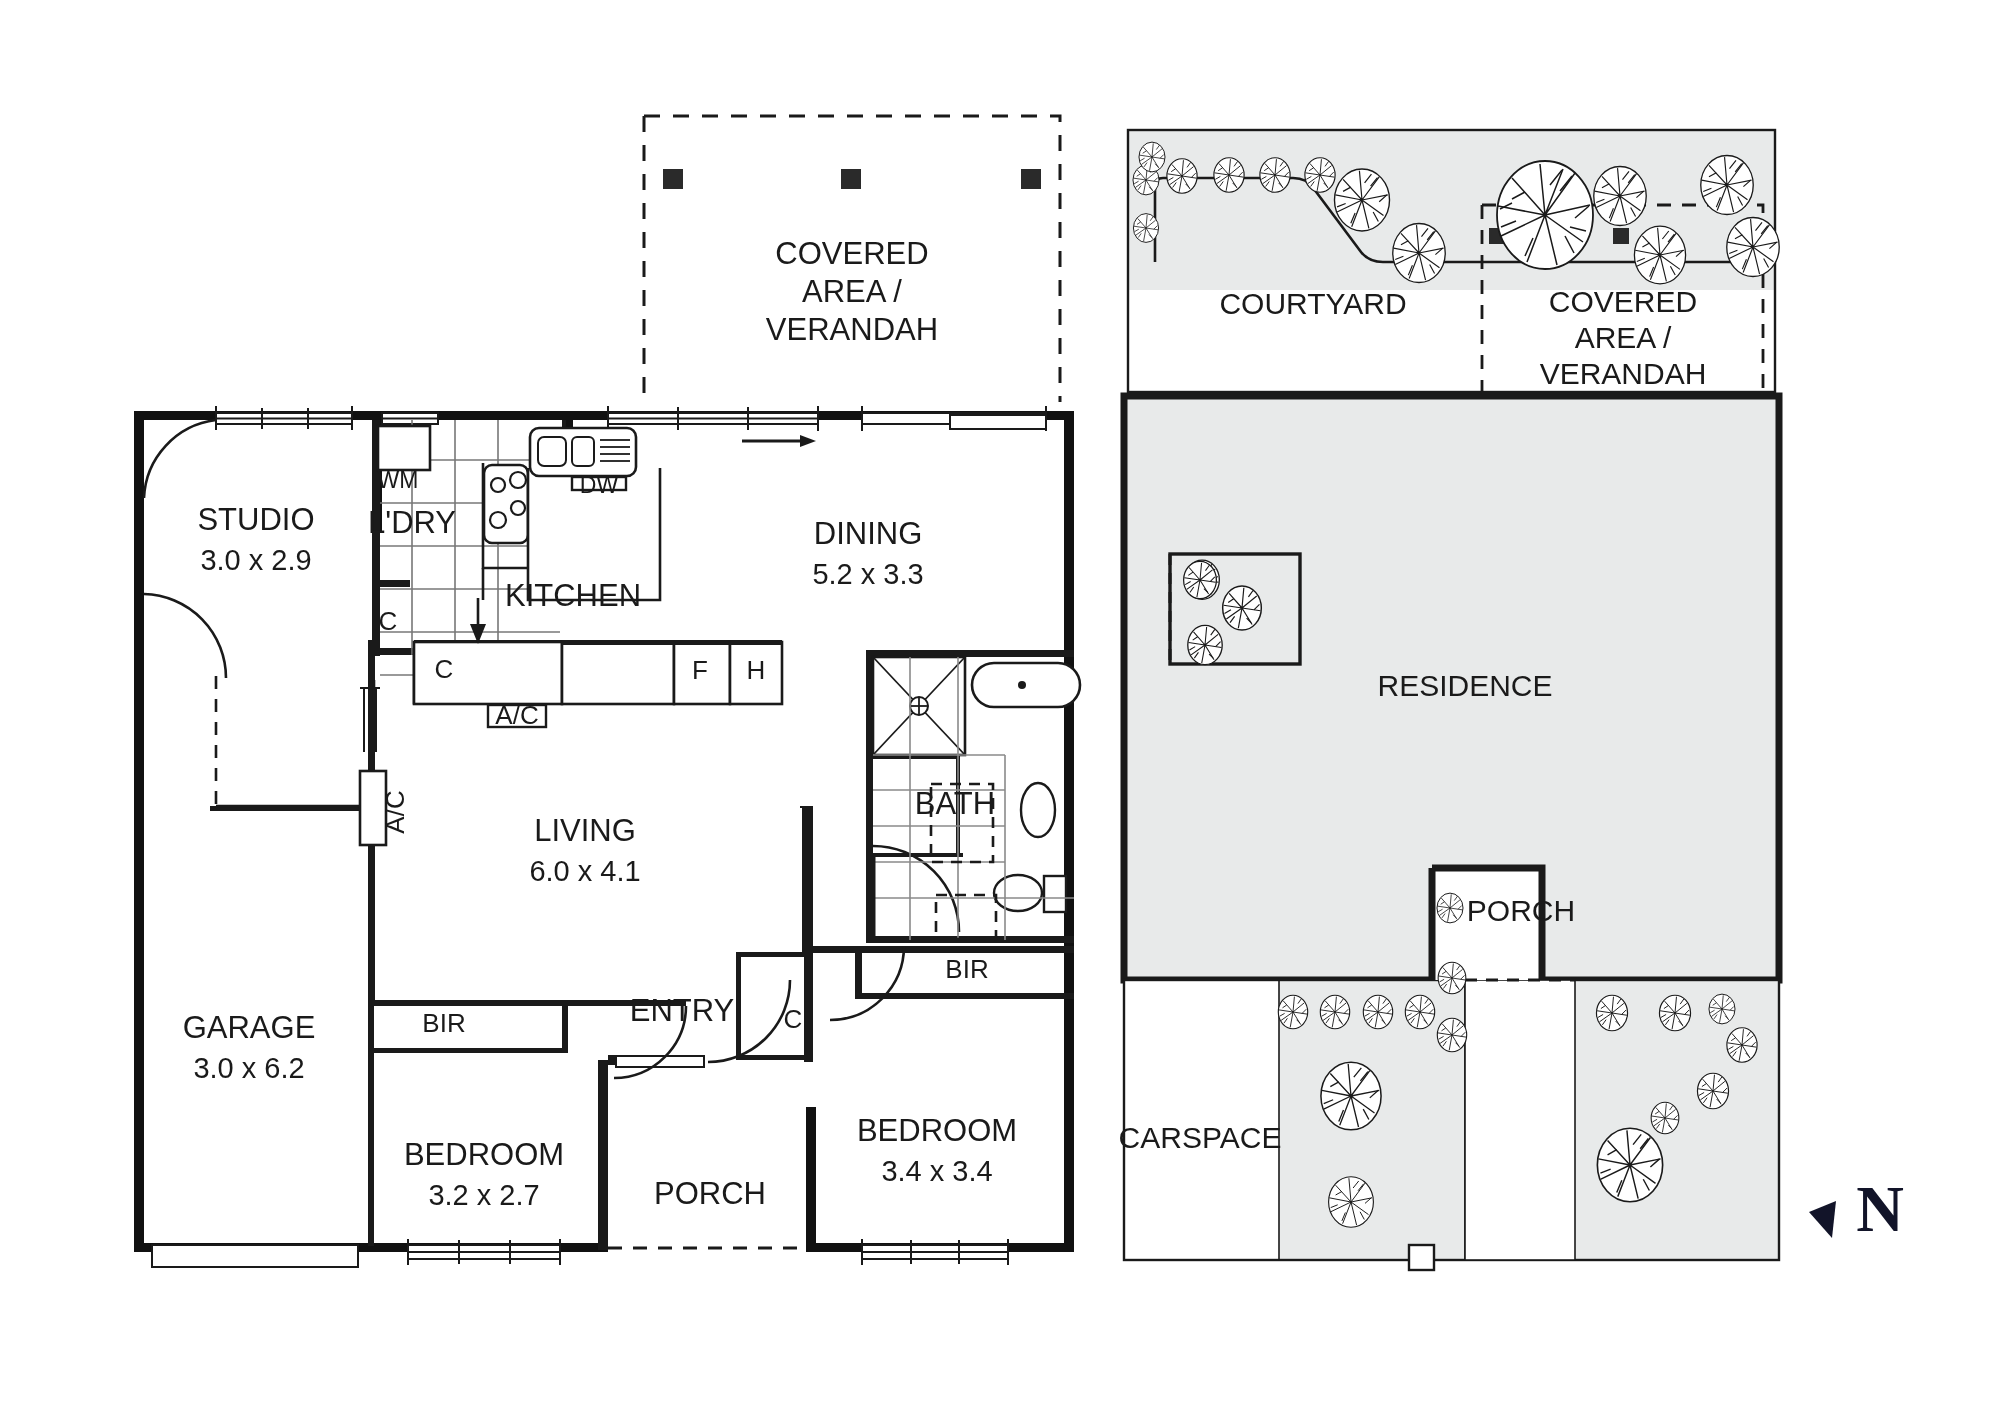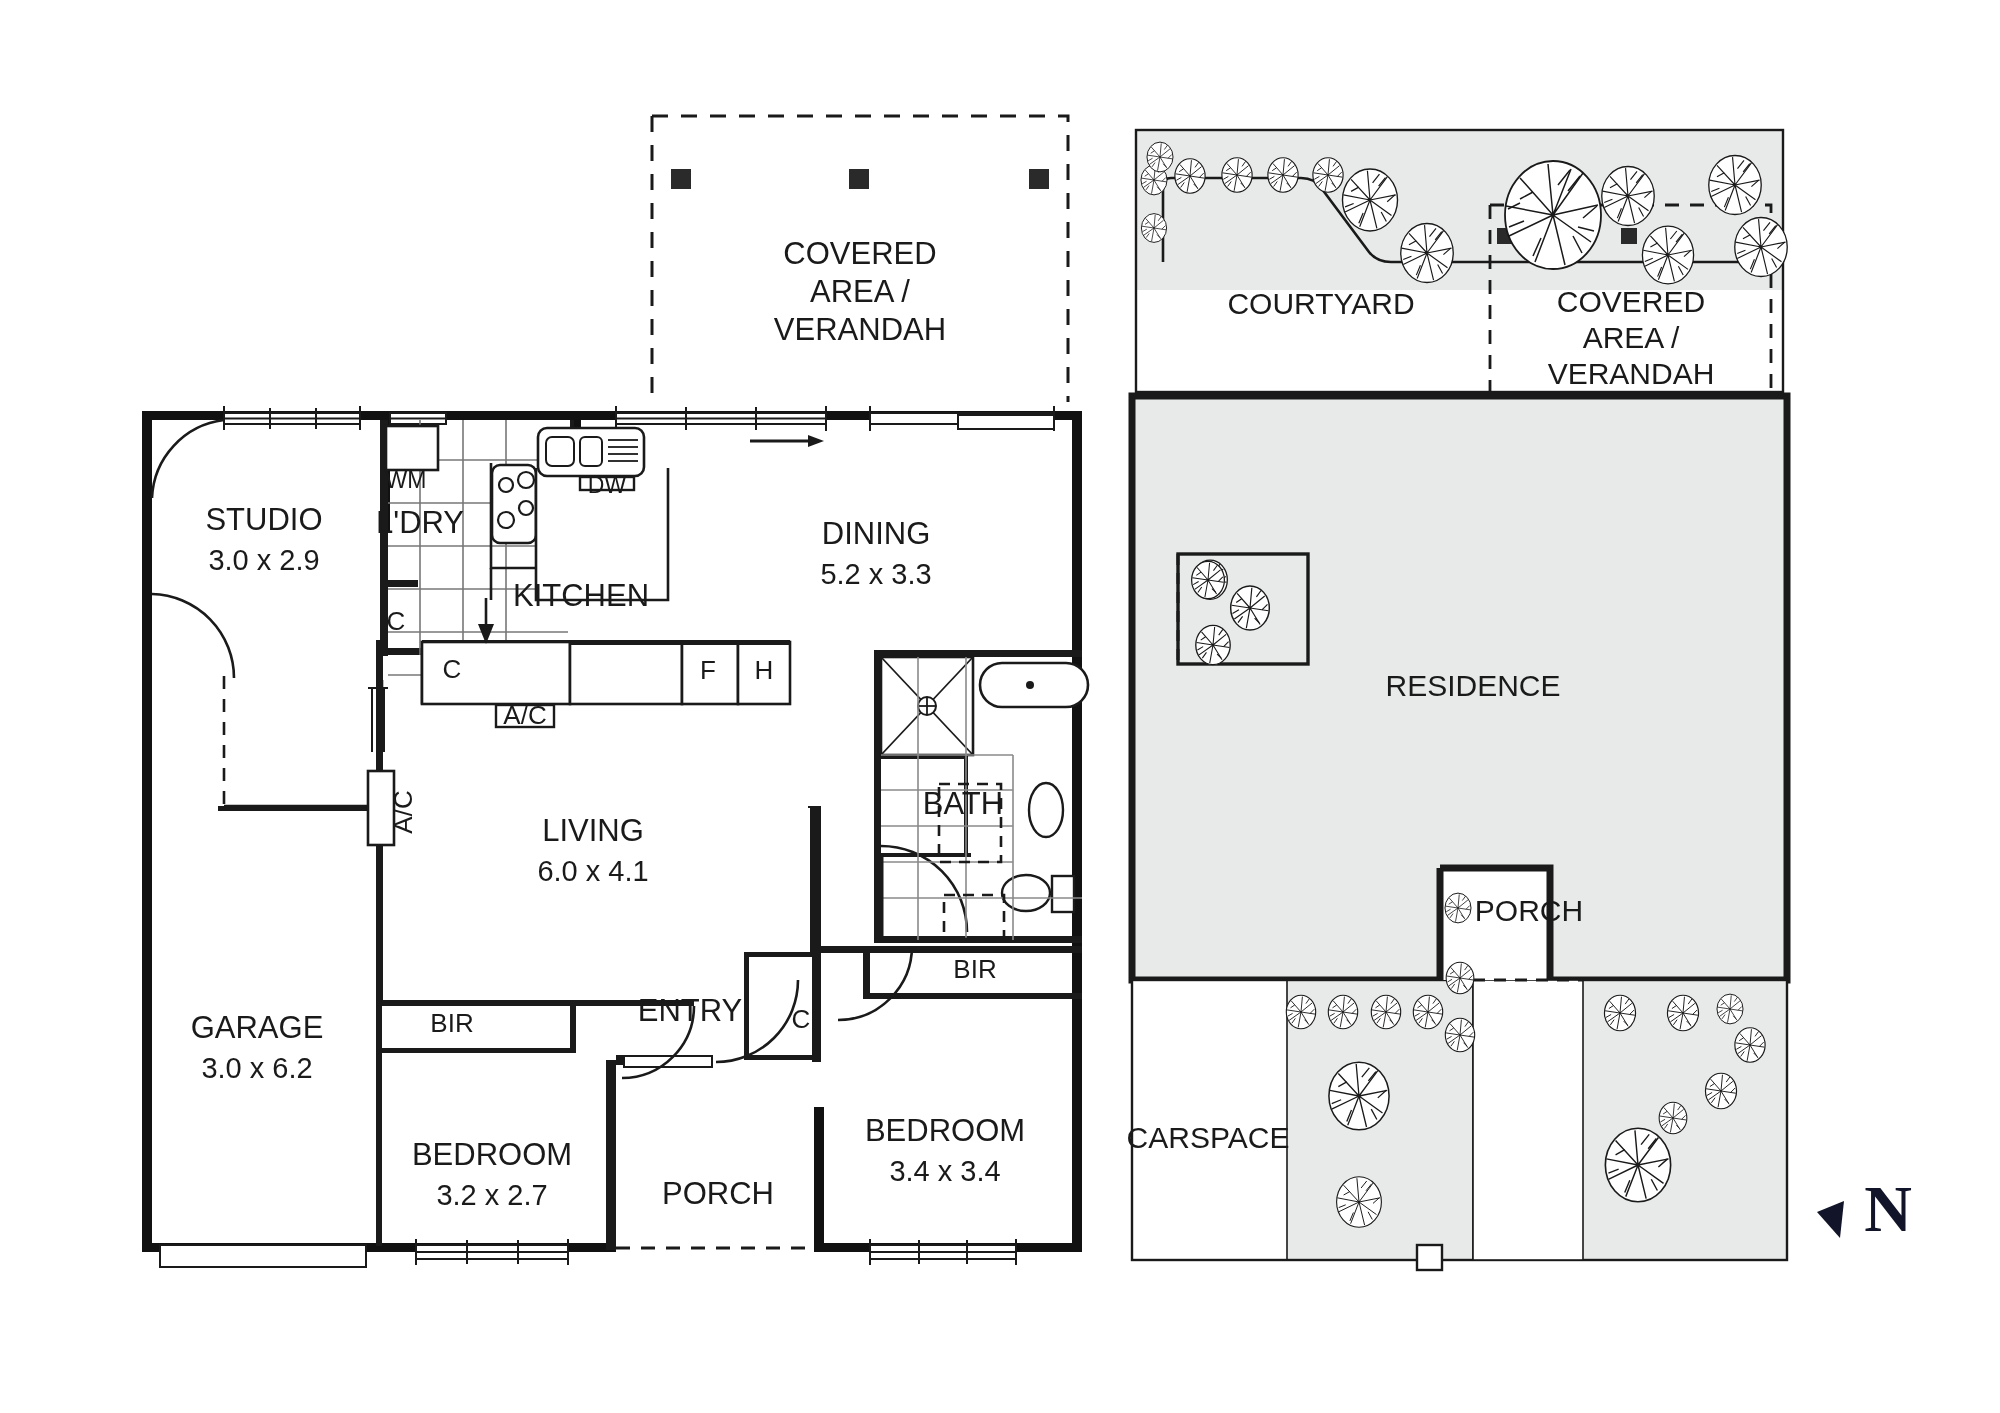--- a/index.html
+++ b/index.html
@@ -12,21 +12,20 @@
     height: 1413px;
     font-family: "Liberation Sans", sans-serif;
     overflow: hidden;
     position: relative;
   }
   #plan-root {
     position: absolute;
     left: 0; top: 0;
     width: 1640px;
     height: 1413px;
-    margin-left: 8px;
   }
   svg.plan {
     position: absolute;
     left: 0; top: 0;
     width: 2000px;
     height: 1413px;
   }
   .lbl {
     font-family: "Liberation Sans", sans-serif;
     fill: #1a1a1a;

